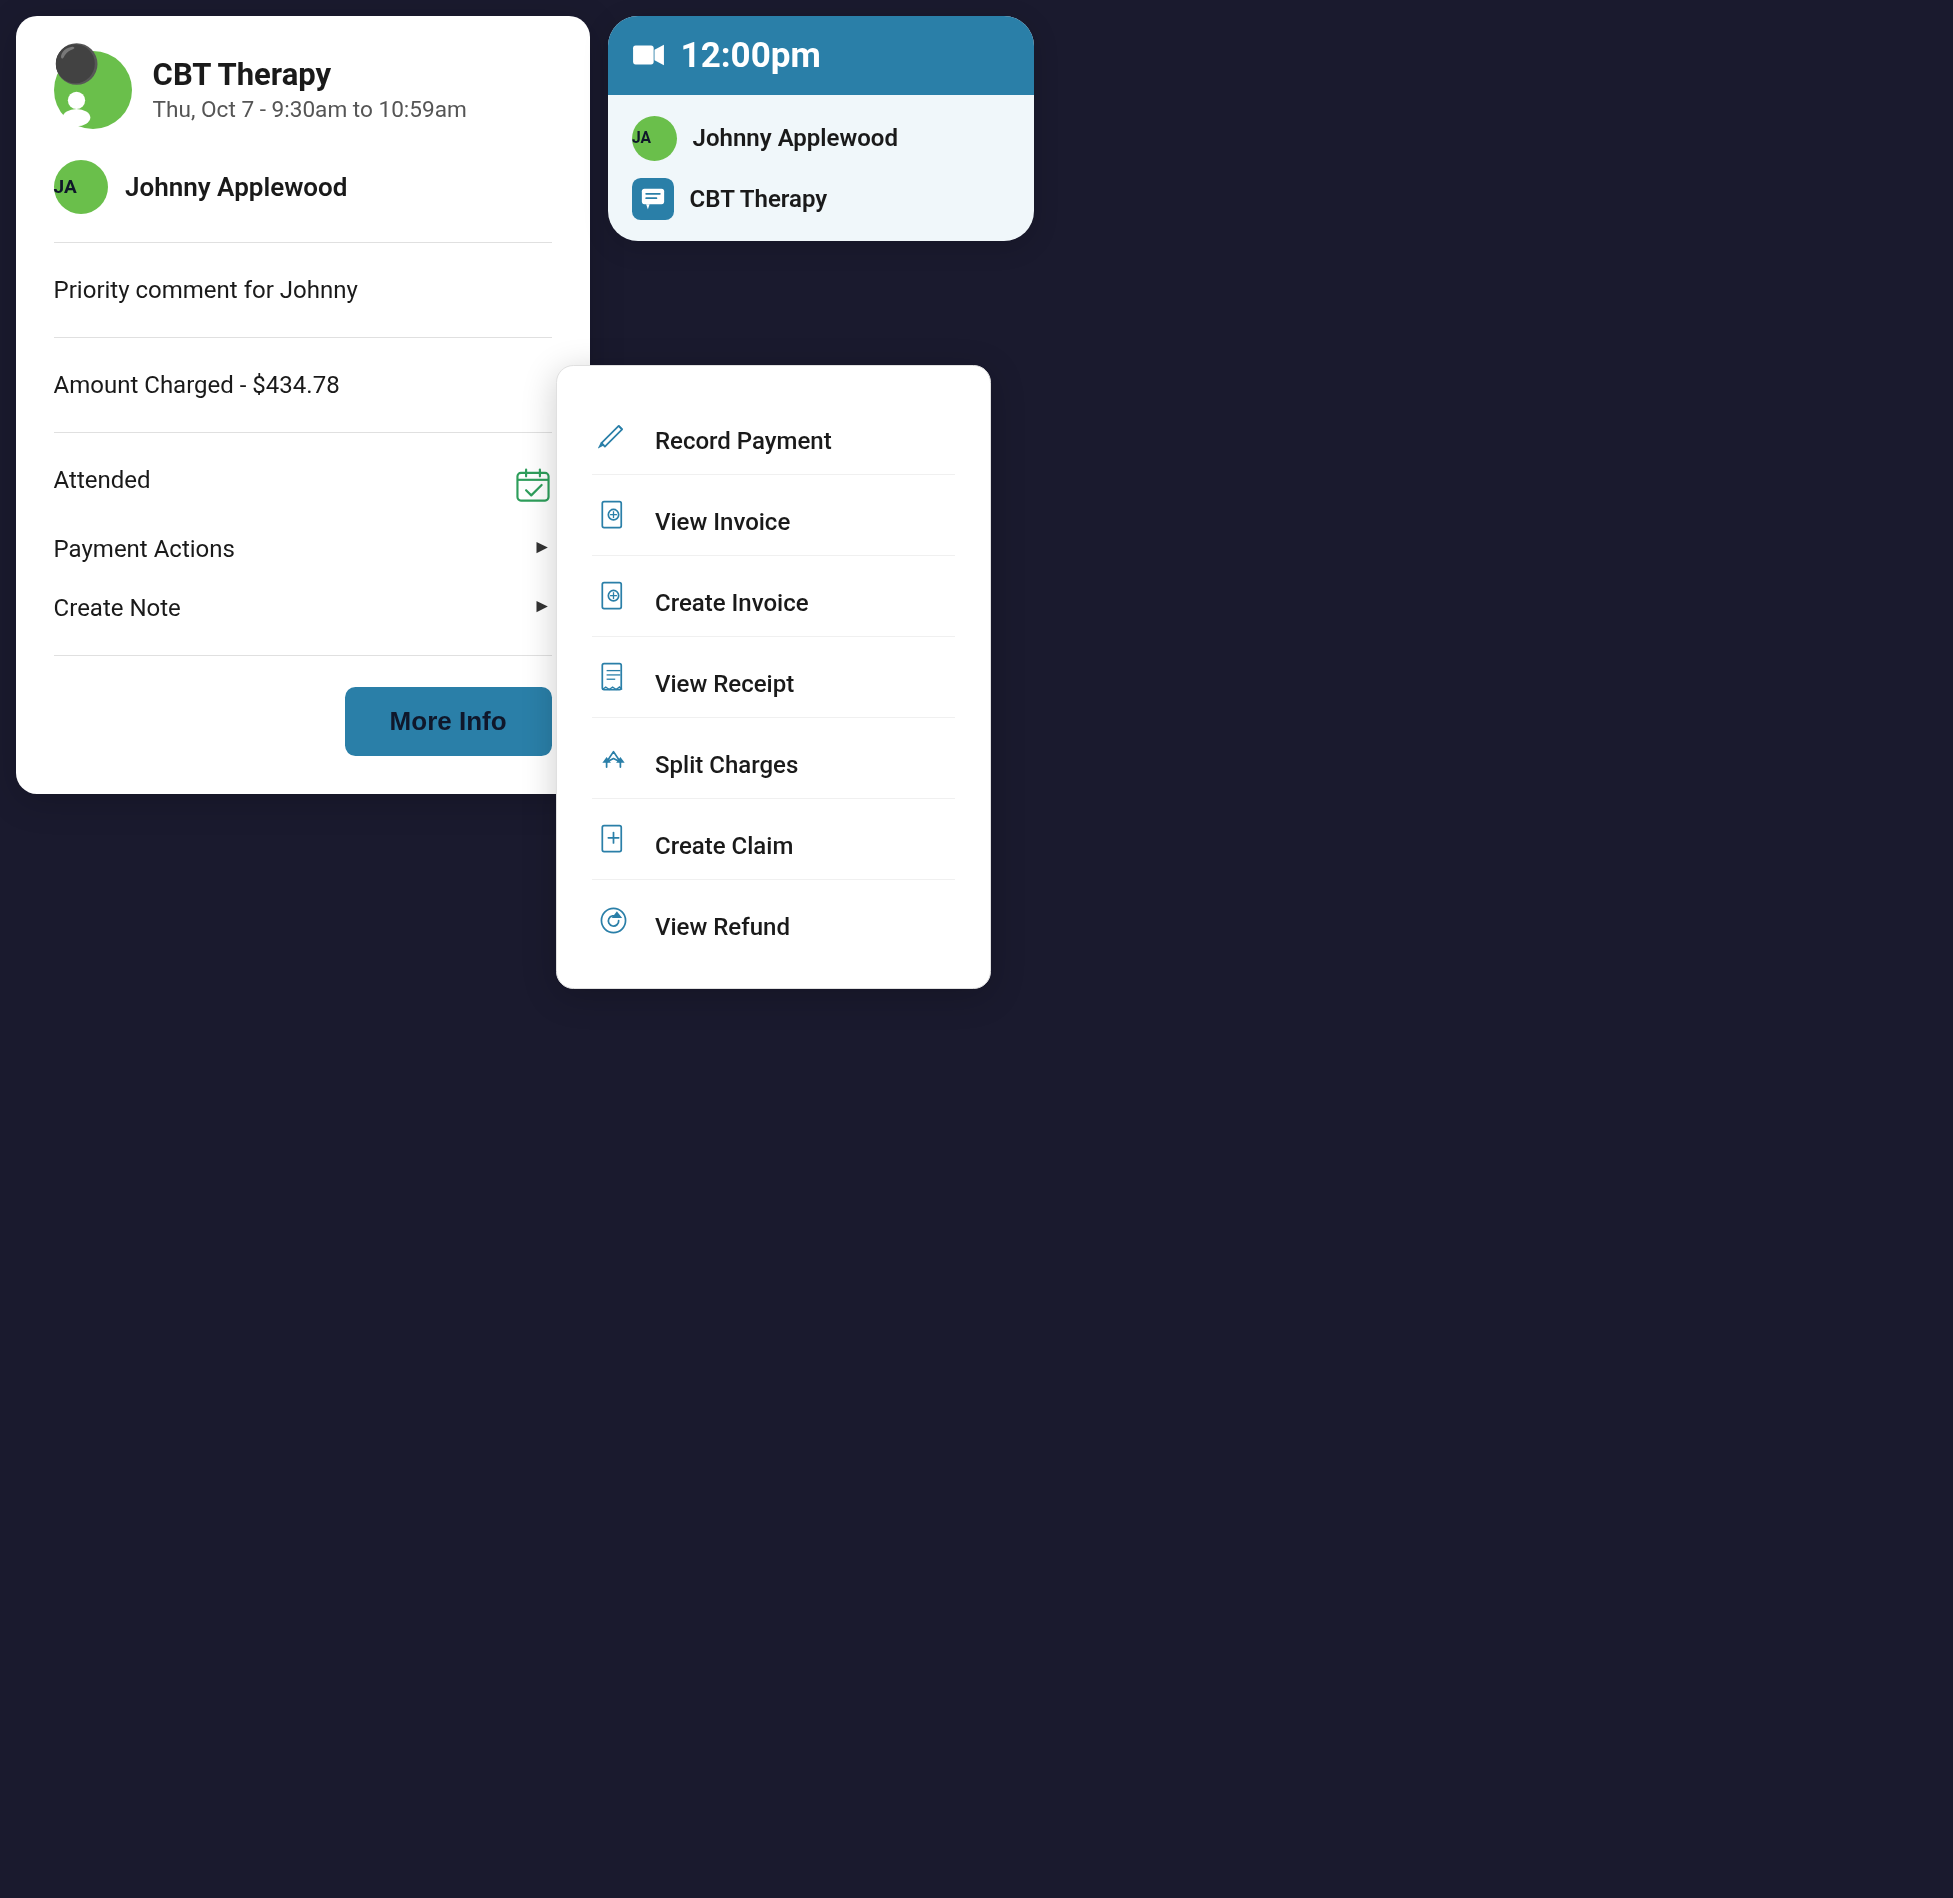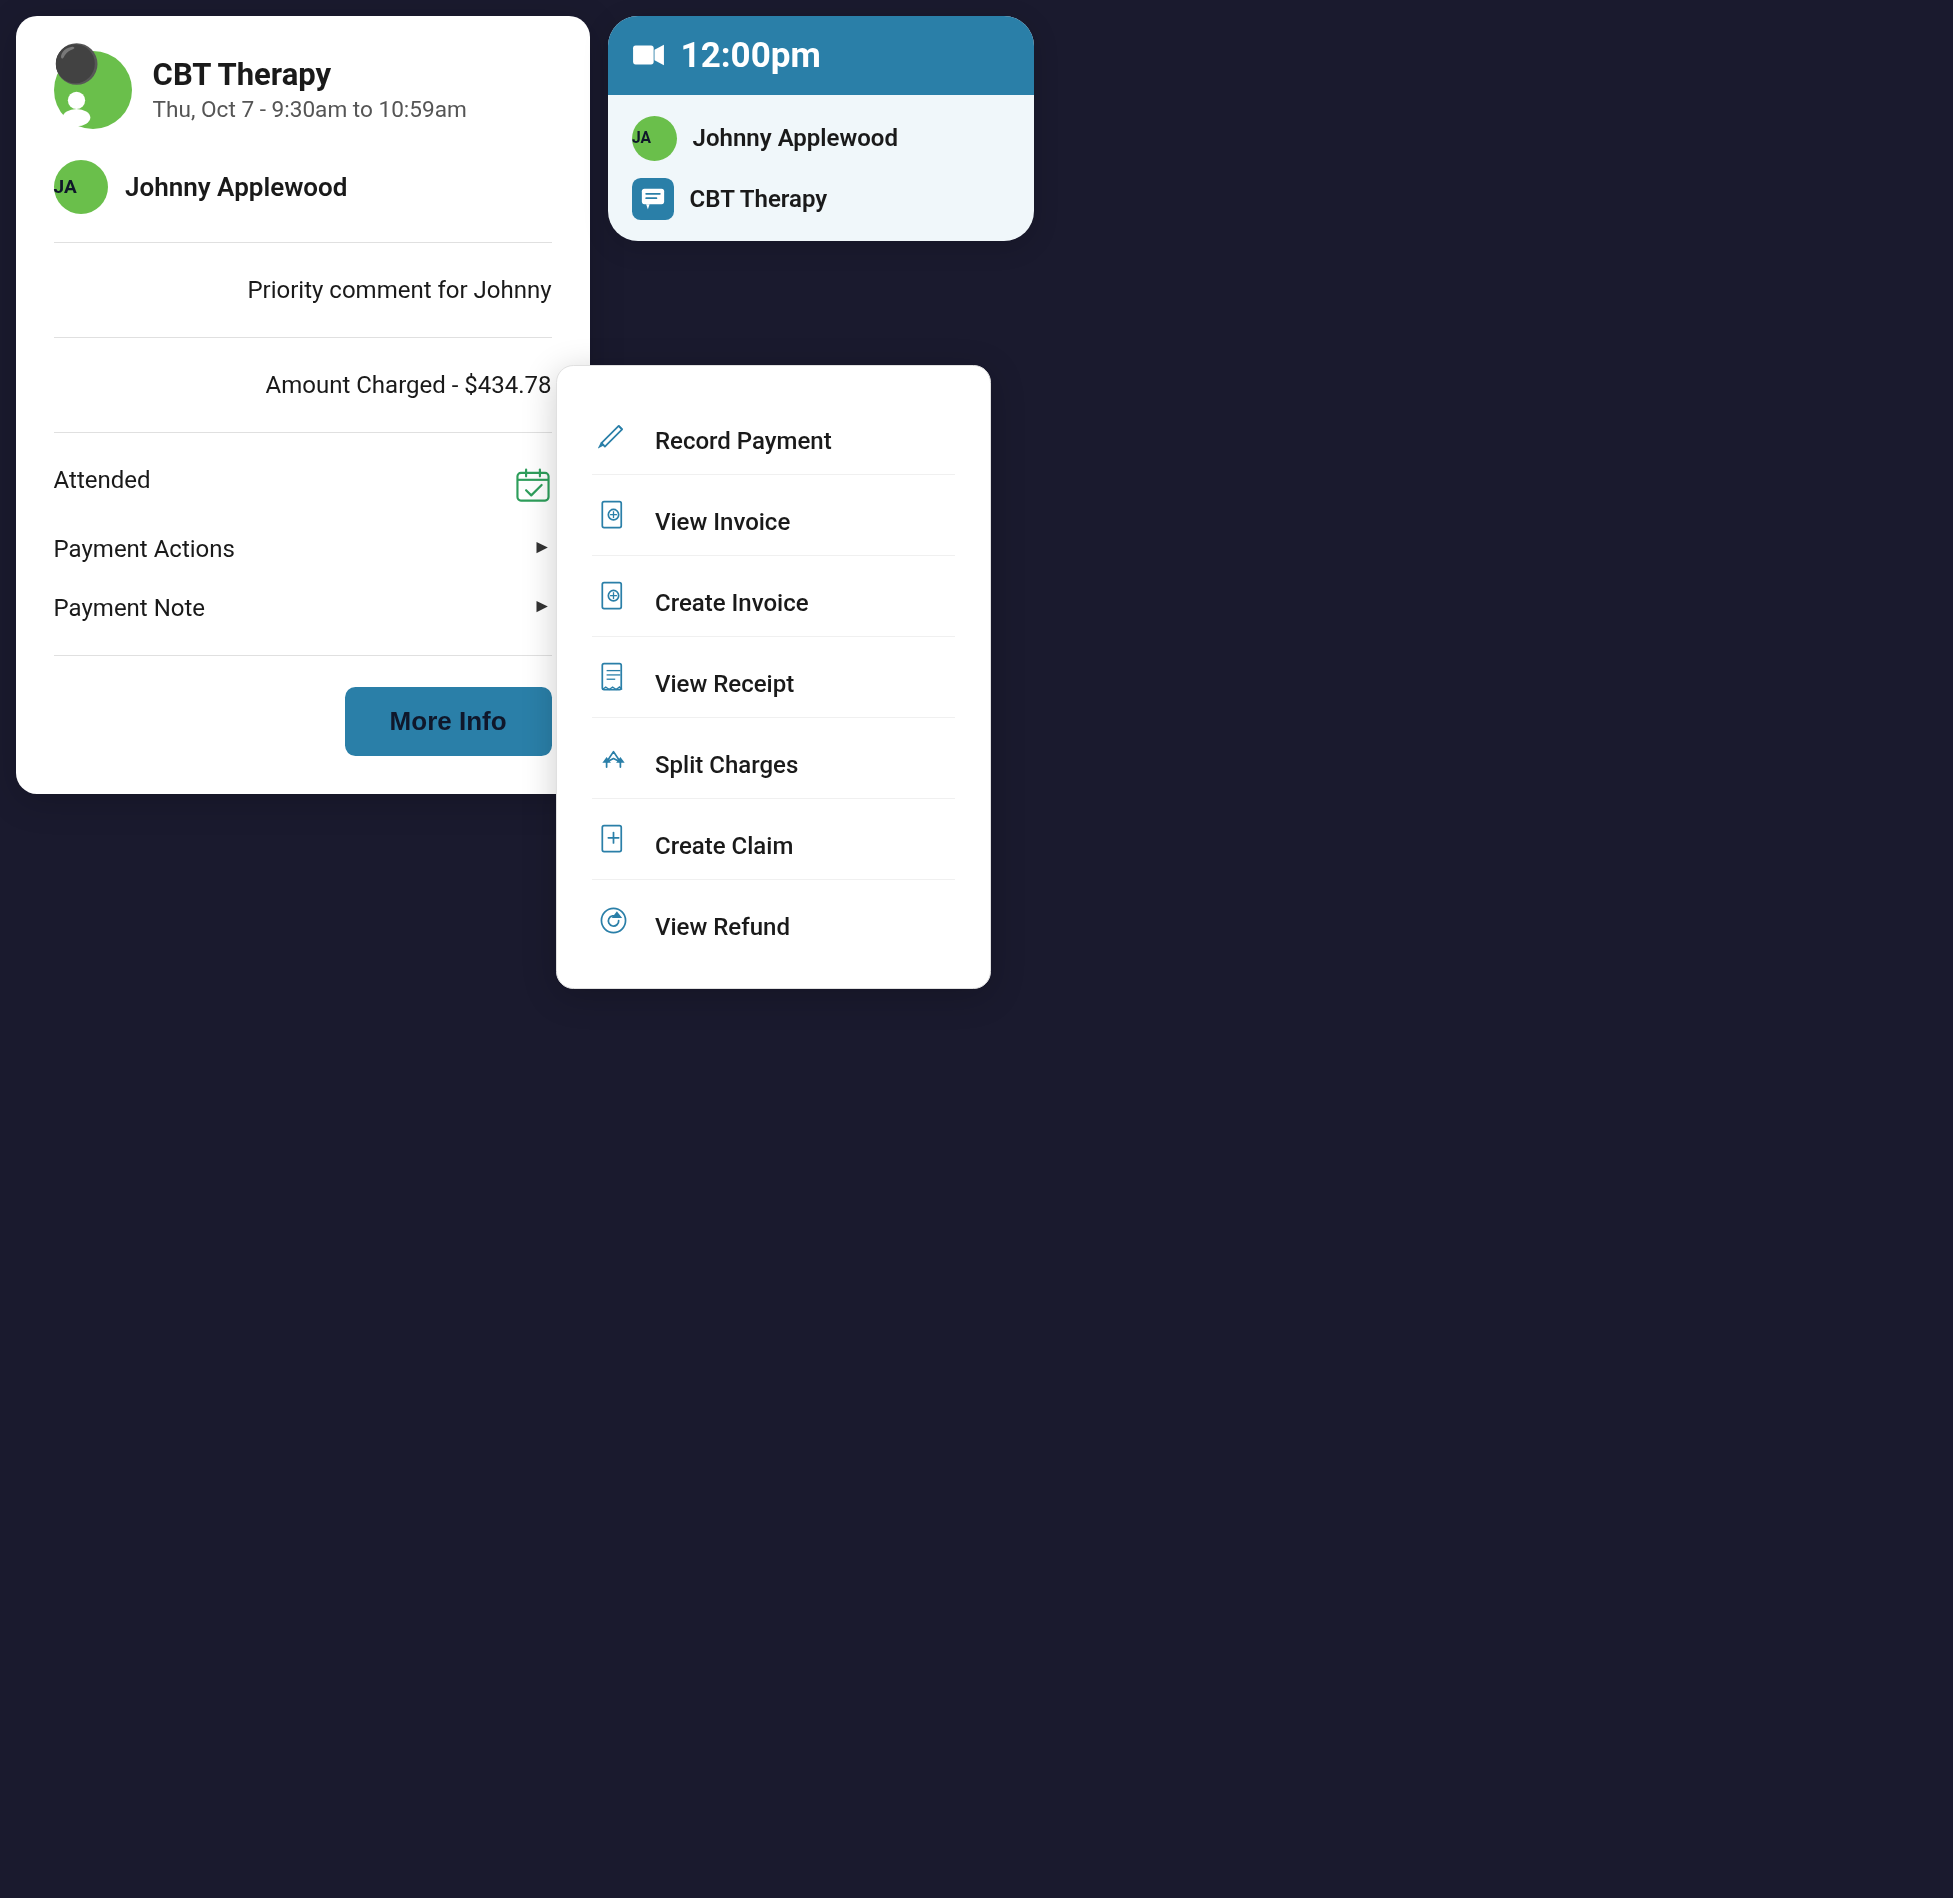--- a/index.html
+++ b/index.html
@@ -92,21 +92,20 @@
     .divider {
       border: none;
       border-top: 1.3px solid #e0e0e0;
       margin: 17.4px 0;
     }
 
     .info-row {
       font-size: 24px;
       color: #1a1a1a;
       padding: 15.6px 0;
-      text-align: right;
     }
 
     .row-with-icon {
       display: flex;
       justify-content: space-between;
       padding: 15.6px 0;
       font-size: 24px;
       color: #1a1a1a;
     }
 
@@ -298,21 +297,21 @@
       <polyline points="14,28 20,34 32,22" stroke="#2e9e5b" stroke-width="2.5" stroke-linecap="round" stroke-linejoin="round" fill="none"></polyline>
     </svg>
   </div>
 
   <div class="row-with-icon">
     <span>Payment Actions</span>
     <span class="chevron-icon">►</span>
   </div>
 
   <div class="row-with-icon">
-    <span>Payment Note</span>
+    <span>Create Note</span>
     <span class="chevron-icon">►</span>
   </div>
 
   <hr class="divider">
 
   <button class="more-info-btn">More Info</button>
 </div>
 
 <div class="calendar-card">
   <div class="calendar-header">

